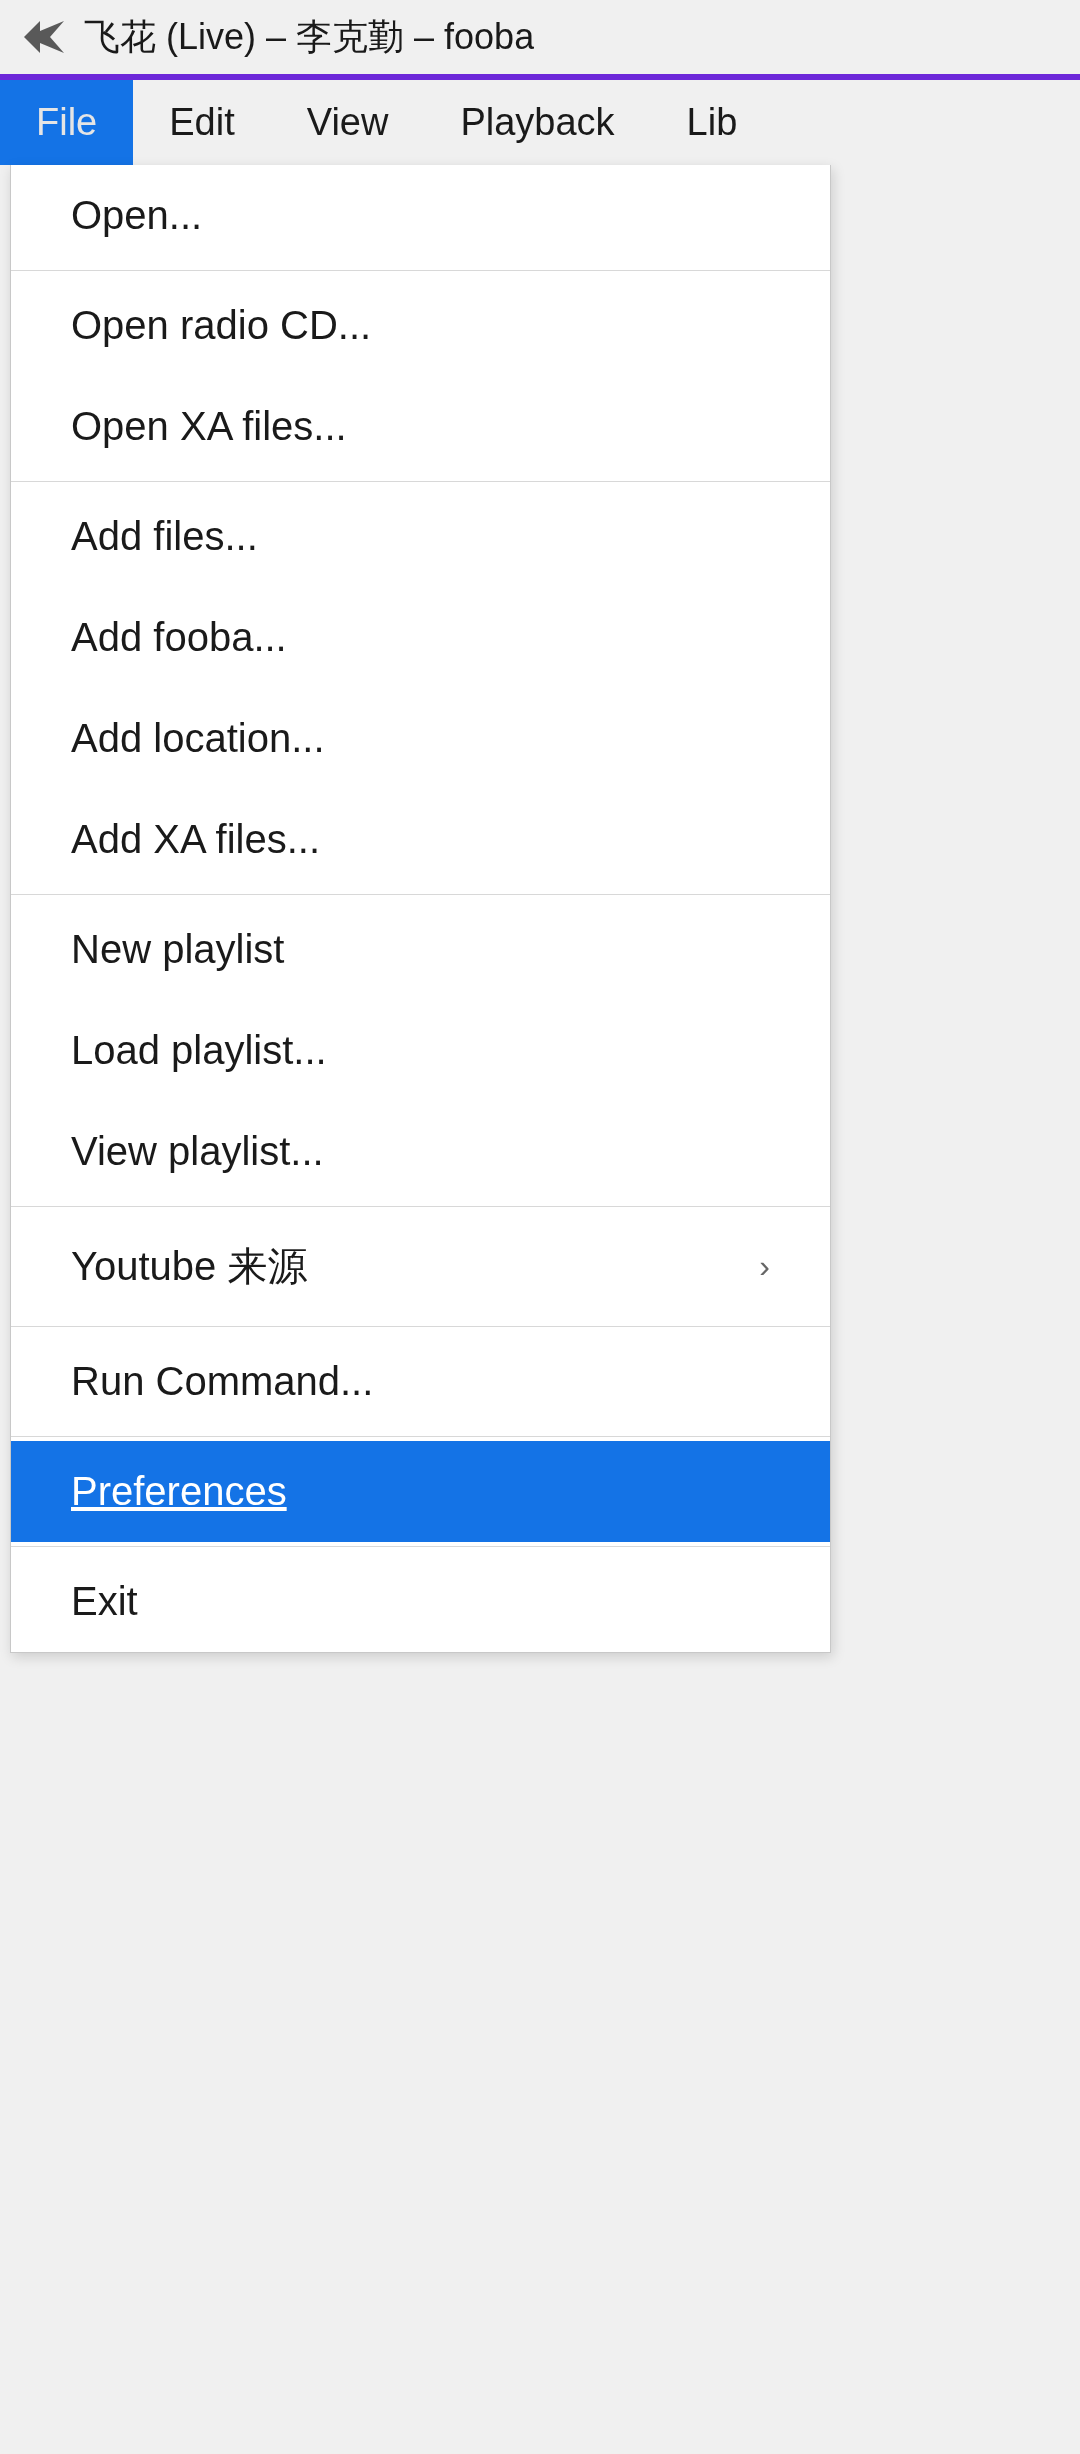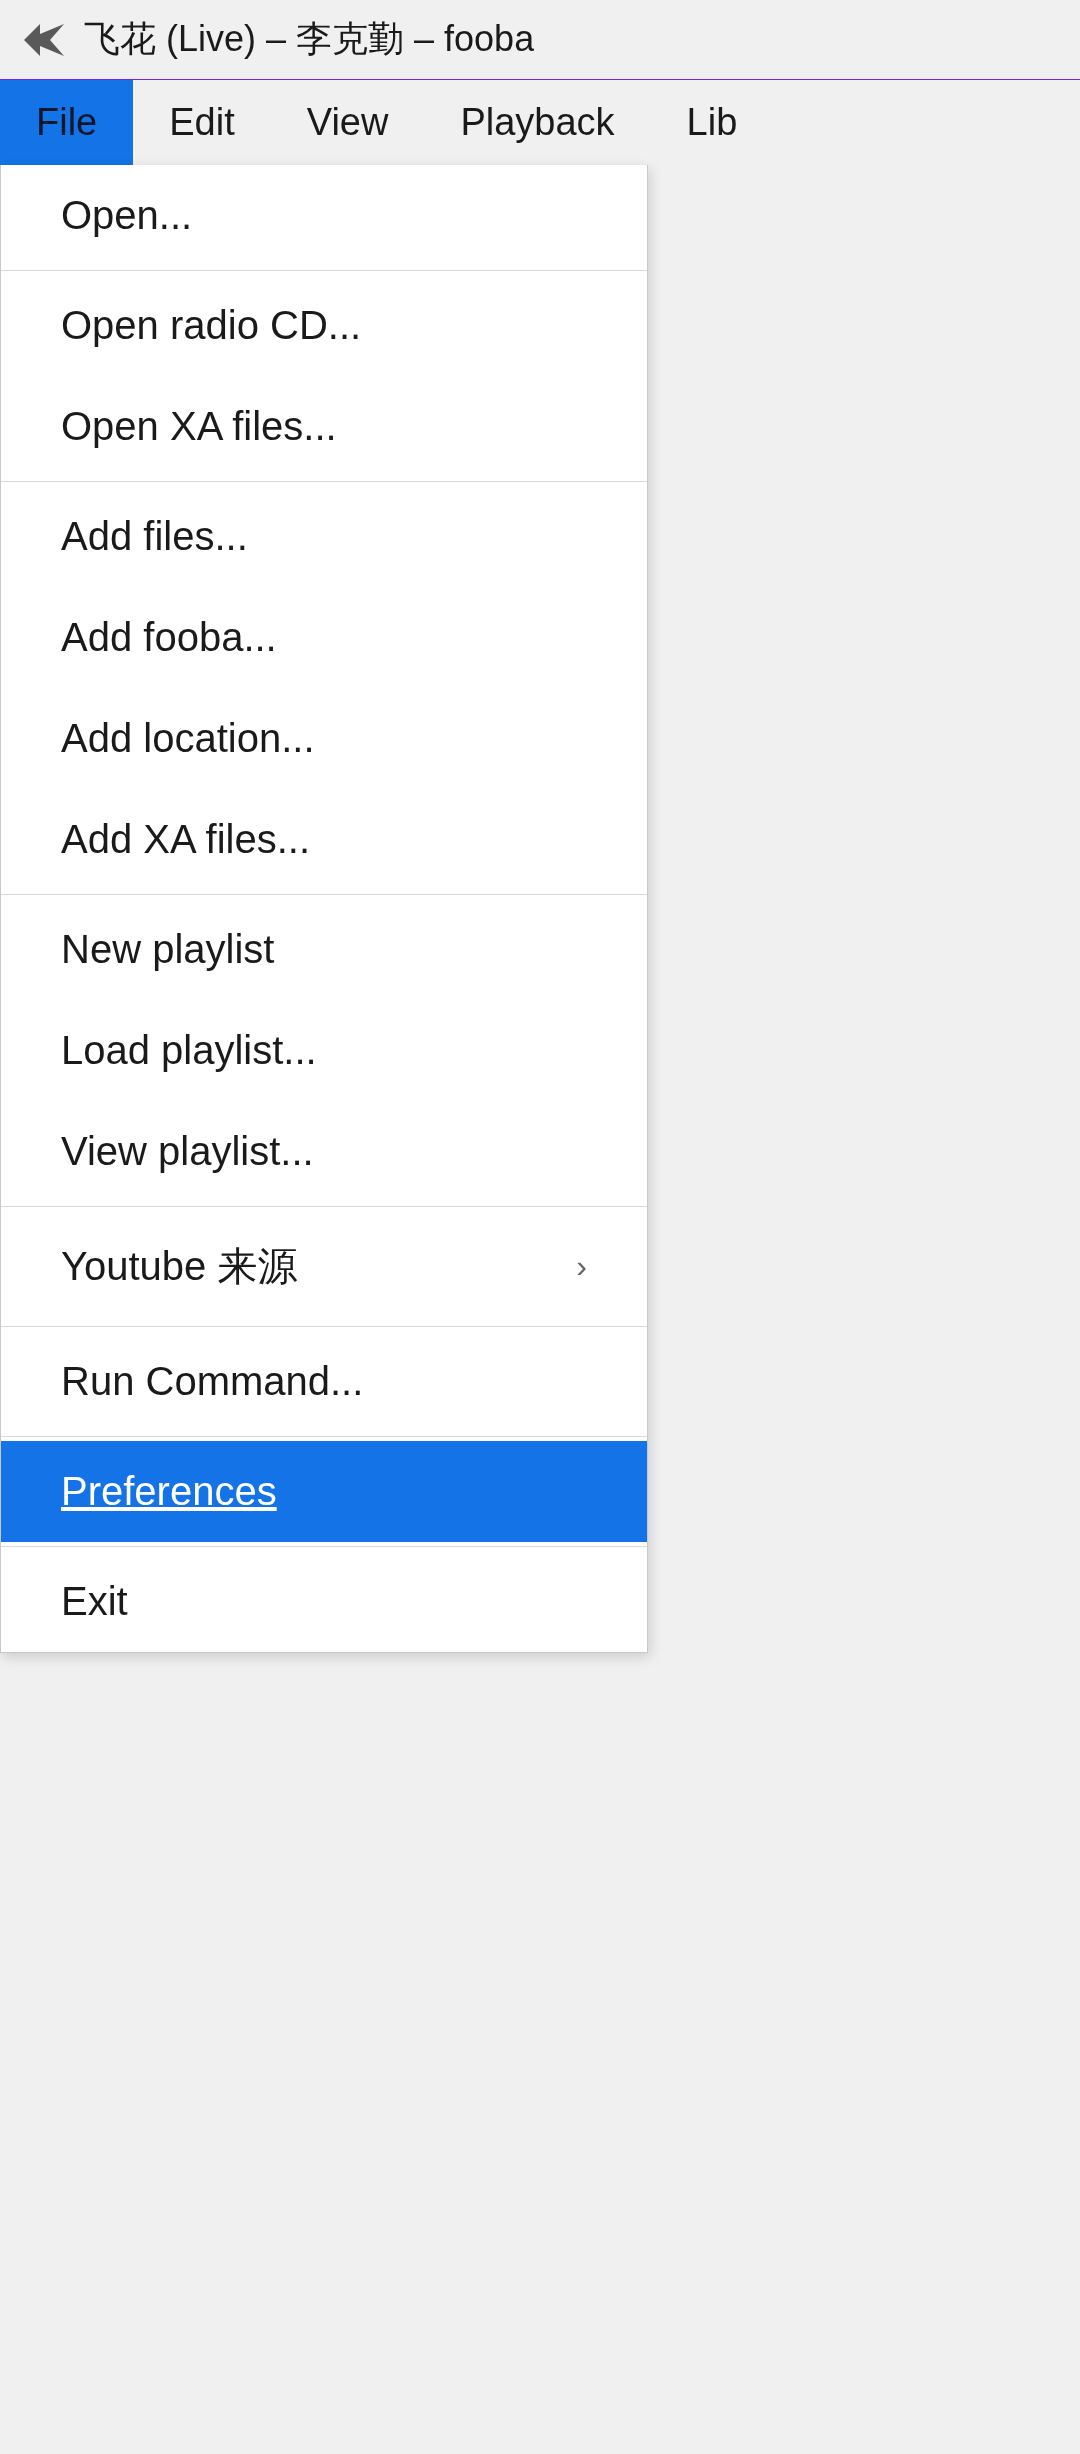--- a/index.html
+++ b/index.html
@@ -18,21 +18,21 @@
     }
 
     
     .title-bar {
       width: 100%;
       height: 80px;
       background: #f0f0f0;
       display: flex;
       align-items: center;
       padding: 0 20px;
-      border-bottom: 1px solid #6d28d9;
+      border-bottom: 6px solid #6d28d9;
     }
 
     .title-bar-logo {
       width: 48px;
       height: 48px;
       margin-right: 16px;
       display: flex;
       align-items: center;
       justify-content: center;
     }
@@ -61,36 +61,36 @@
       align-items: center;
       padding: 0 36px;
       font-size: 38px;
       color: #1a1a1a;
       cursor: pointer;
       position: relative;
     }
 
     .menu-item.active {
       background: #1473e6;
-      color: #0f172a;
+      color: #e5e5e5;
     }
 
     
     .dropdown-container {
       position: relative;
       width: 100%;
     }
 
     .dropdown-menu {
-      width: 648px;
+      width: 821px;
       background: #ffffff;
       border: 1px solid #c8c8c8;
       border-top: none;
       box-shadow: 2px 4px 12px rgba(0,0,0,0.15);
-      margin-left: 0;
+      margin-left: 10px;
     }
 
     .dropdown-item {
       padding: 28px 60px;
       font-size: 40px;
       color: #1a1a1a;
       cursor: pointer;
       display: flex;
       align-items: center;
       justify-content: space-between;

